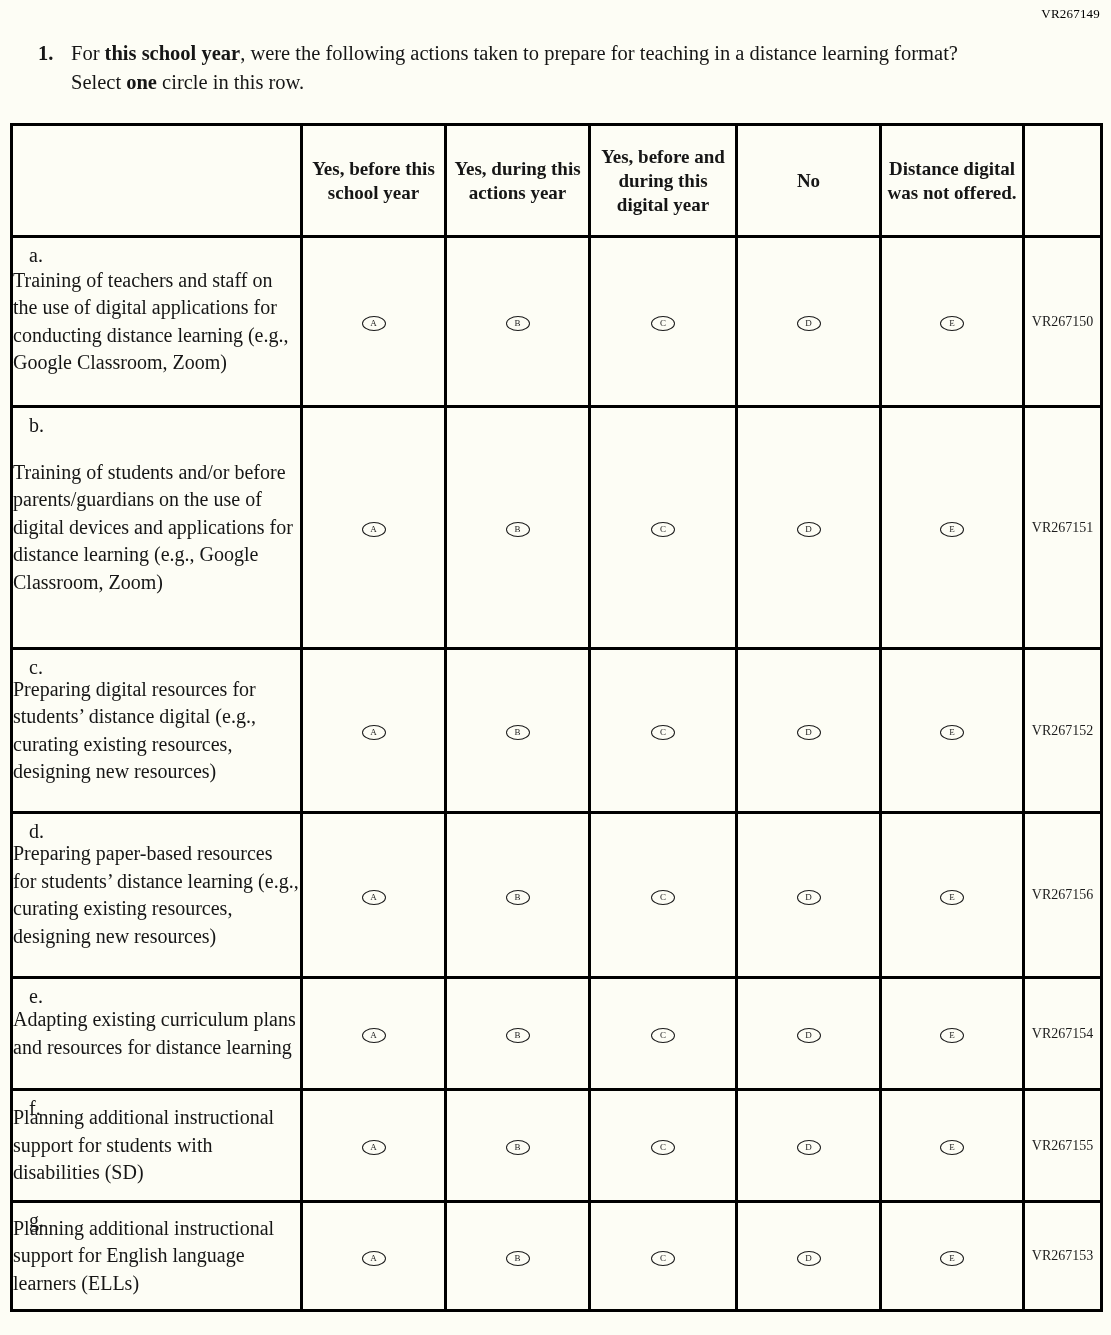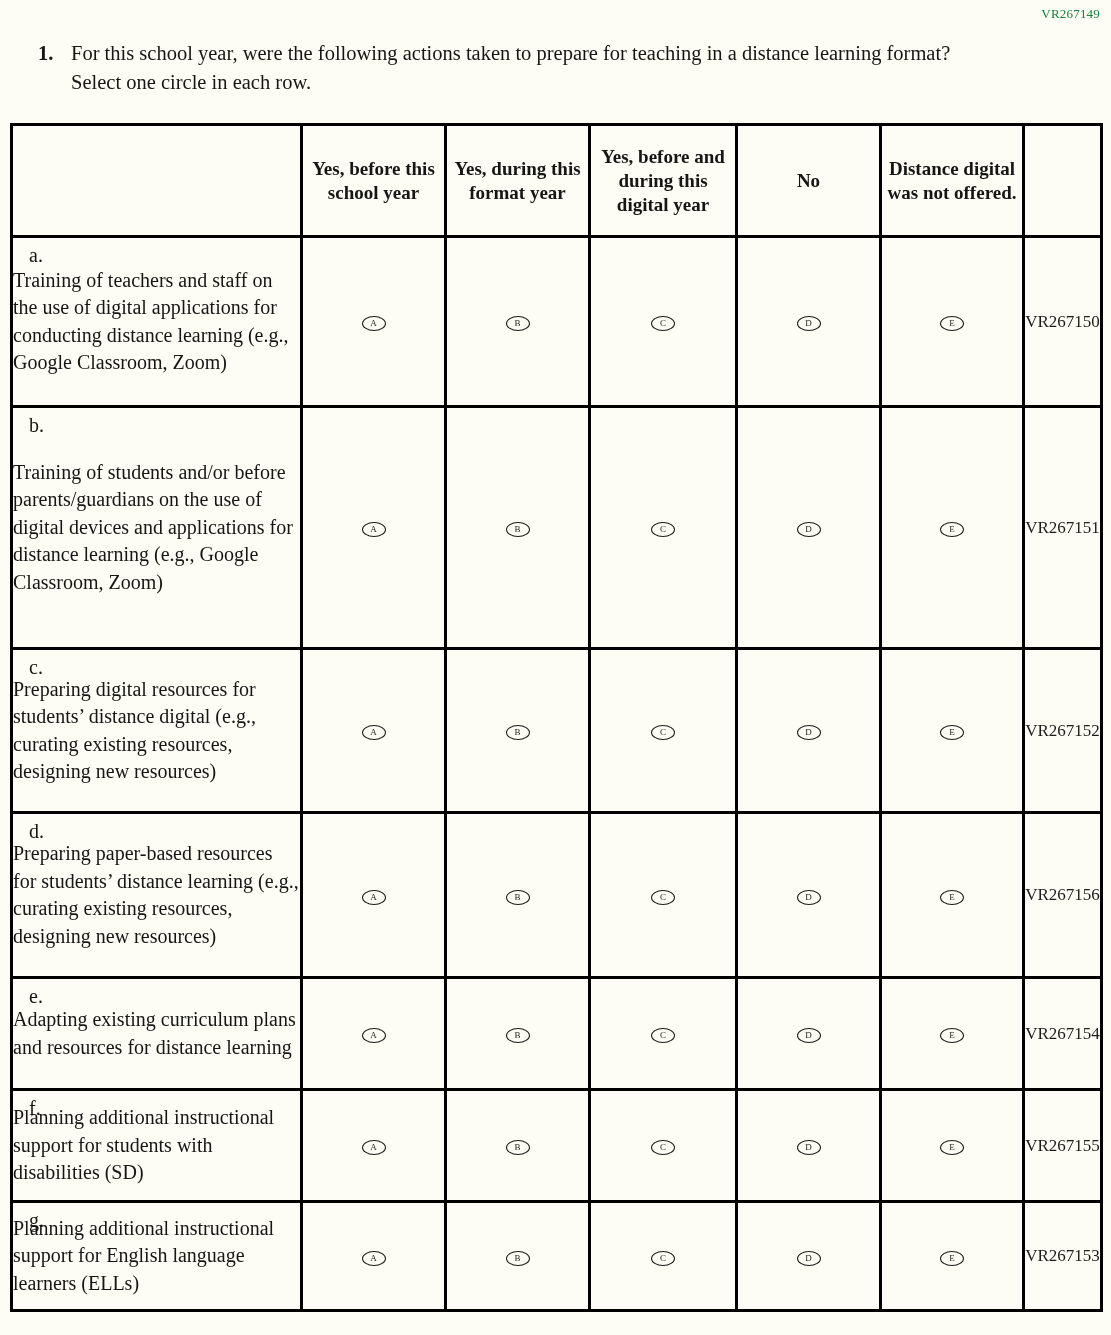--- a/index.html
+++ b/index.html
@@ -6,31 +6,31 @@
   body{
     width:1111px;height:1335px;
     background:#fdfdf5;
     font-family:"Liberation Serif","DejaVu Serif",serif;
     color:#161616;
     position:relative;
     overflow:hidden;
   }
   .corner-code{
     position:absolute;top:6px;right:11px;
-    font-size:13px;letter-spacing:0.2px;color:#15803d;
+    font-size:13px;letter-spacing:0.2px;color:#000000;
   }
   .question{
     position:absolute;top:39px;left:38px;width:930px;
     font-size:20.5px;line-height:29px;
     padding-left:33px;
   }
   .qnum{
     position:absolute;left:0;top:0;font-weight:bold;
   }
-  .b{font-weight:normal;}
+  .b{font-weight:bold;}
   table.survey{
     position:absolute;top:123px;left:10px;
     width:1090px;table-layout:fixed;
     border-collapse:collapse;
     background:#fdfdf5;
   }
   table.survey th,table.survey td{
     border:3px solid #000;
     padding:0;
     vertical-align:middle;
@@ -53,55 +53,55 @@
   }
   td.opt{text-align:center;}
   .bubble{
     display:inline-flex;align-items:center;justify-content:center;
     width:22px;height:13px;
     border:1.6px solid #1b1b1b;border-radius:50%;
     font-size:9px;line-height:1;color:#1b1b1b;
     font-family:"Liberation Serif","DejaVu Serif",serif;
   }
   td.code{
-    font-size:17px;text-align:center;color:#1d1d1d;
+    font-size:14px;text-align:center;color:#1d1d1d;
     padding:0 2px;
   }
   tr.r-a td{height:167px;}
   tr.r-b td{height:239px;}
   tr.r-c td{height:161px;}
   tr.r-d td{height:162px;}
   tr.r-e td{height:109px;}
   tr.r-f td{height:109px;}
   tr.r-g td{height:106px;}
 </style>
 </head>
 <body>
 
 <div class="corner-code">VR267149</div>
 
 <div class="question">
-  <span class="qnum">1.</span><span>For </span><span class="b">this school year</span><span>, were the following actions taken to prepare for teaching in a distance learning format? Select </span><span class="b">one</span><span> circle in each row.</span>
+  <span class="qnum">1.</span><span>For </span><span class="b">this school year</span><span>, were the following actions taken to prepare for teaching in a distance learning format? Select </span><span class="b">one</span><span> circle in this row.</span>
 </div>
 
 <table class="survey">
   <colgroup>
     <col style="width:290px">
       <col style="width:144px">
       <col style="width:144px">
       <col style="width:147px">
       <col style="width:144px">
       <col style="width:143px">
       <col style="width:78px">
   </colgroup>
   <thead>
     <tr>
       <th class="stub-h"></th>
       <th>Yes, before this school year</th>
-      <th>Yes, during this format year</th>
+      <th>Yes, during this actions year</th>
       <th>Yes, before and during this digital year</th>
       <th>No</th>
       <th>Distance digital was not offered.</th>
       <th class="code-h"></th>
     </tr>
   </thead>
   <tbody>
     <tr class="r-a">
       <td class="stub">
         <span class="row-letter">a.</span>

